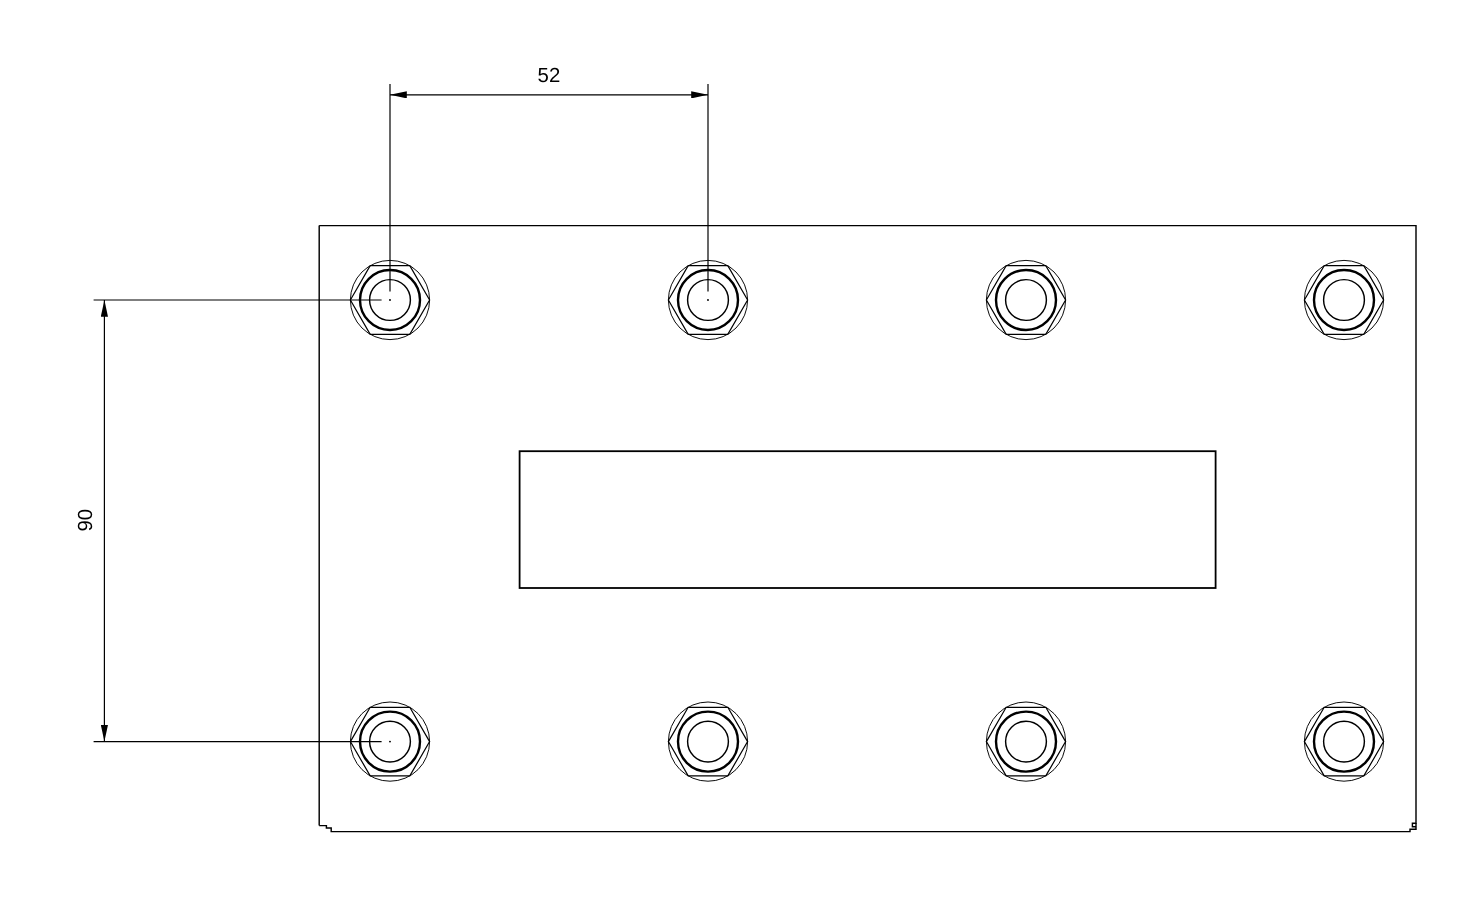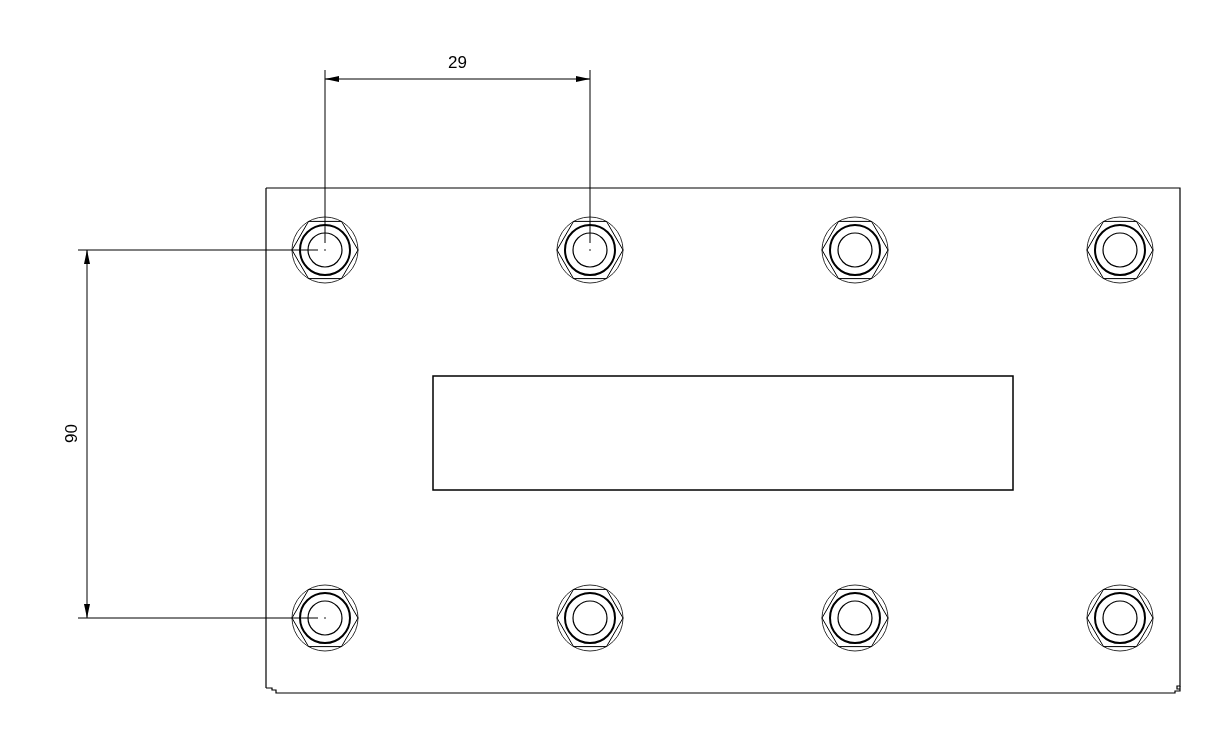--- a/index.html
+++ b/index.html
@@ -58,14 +58,14 @@
     <line x1="325" y1="79" x2="590" y2="79" stroke="#000" stroke-width="1" marker-start="url(#arrow)" marker-end="url(#arrow)"></line>
   </g>
 
   <g>
     <line x1="78" y1="250" x2="318" y2="250" stroke="#000" stroke-width="1"></line>
     <line x1="78" y1="618" x2="318" y2="618" stroke="#000" stroke-width="1"></line>
     <line x1="87" y1="250" x2="87" y2="618" stroke="#000" stroke-width="1" marker-start="url(#arrow)" marker-end="url(#arrow)"></line>
   </g>
 </svg>
 
-<div id="dim-h-text" class="dim-text">29</div>
+<div id="dim-h-text" class="dim-text">52</div>
 <div id="dim-v-text" class="dim-text">90</div>
 
 </body></html>

